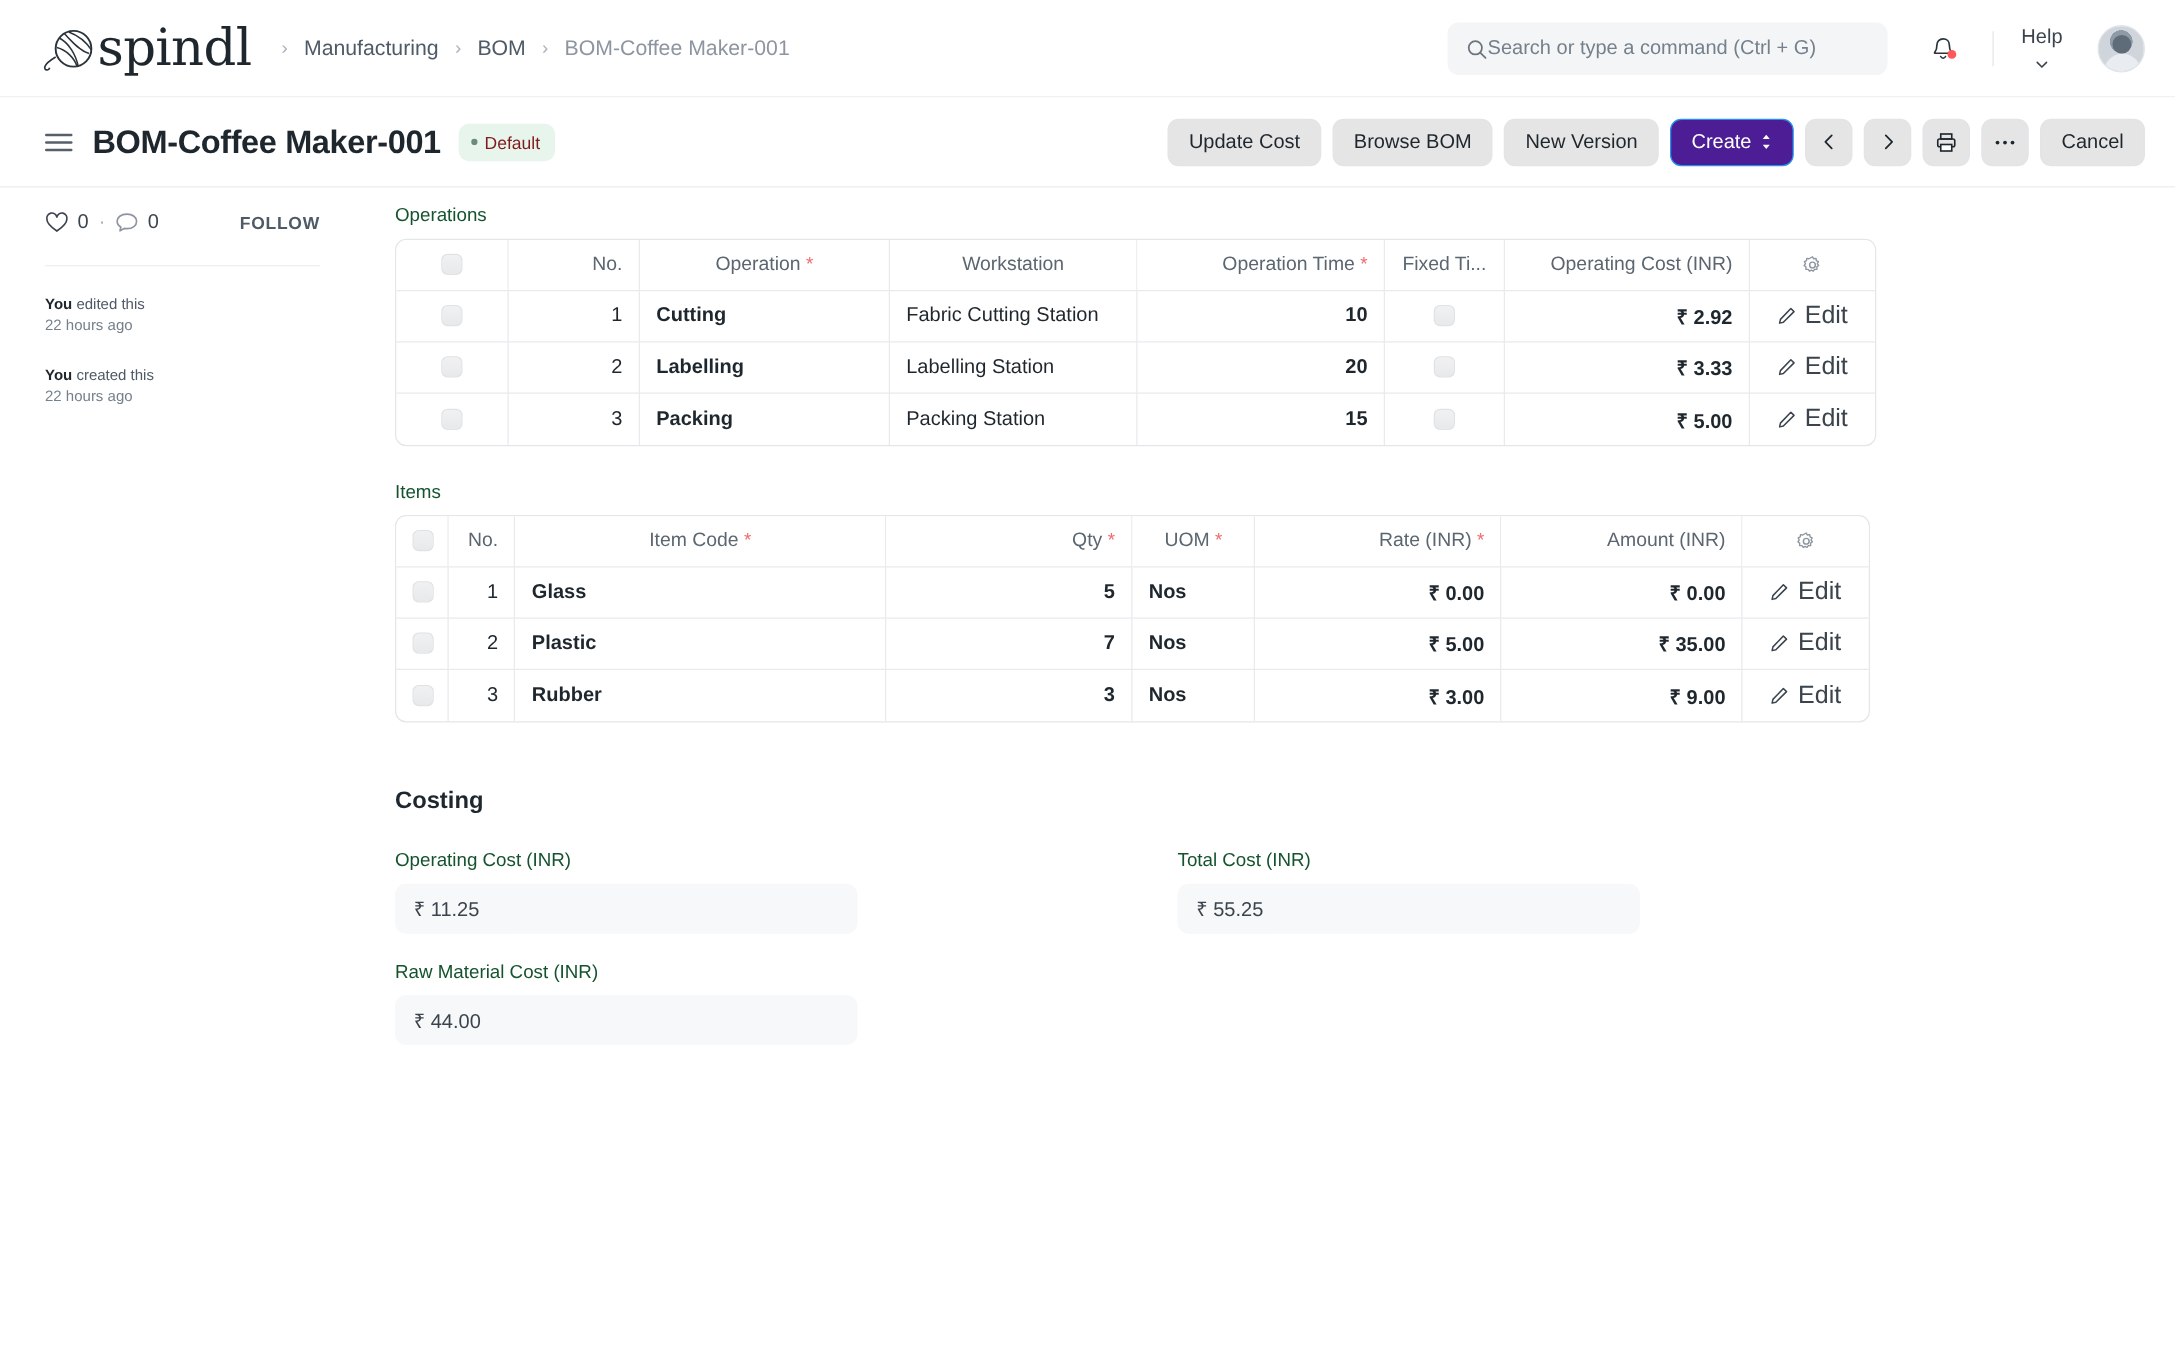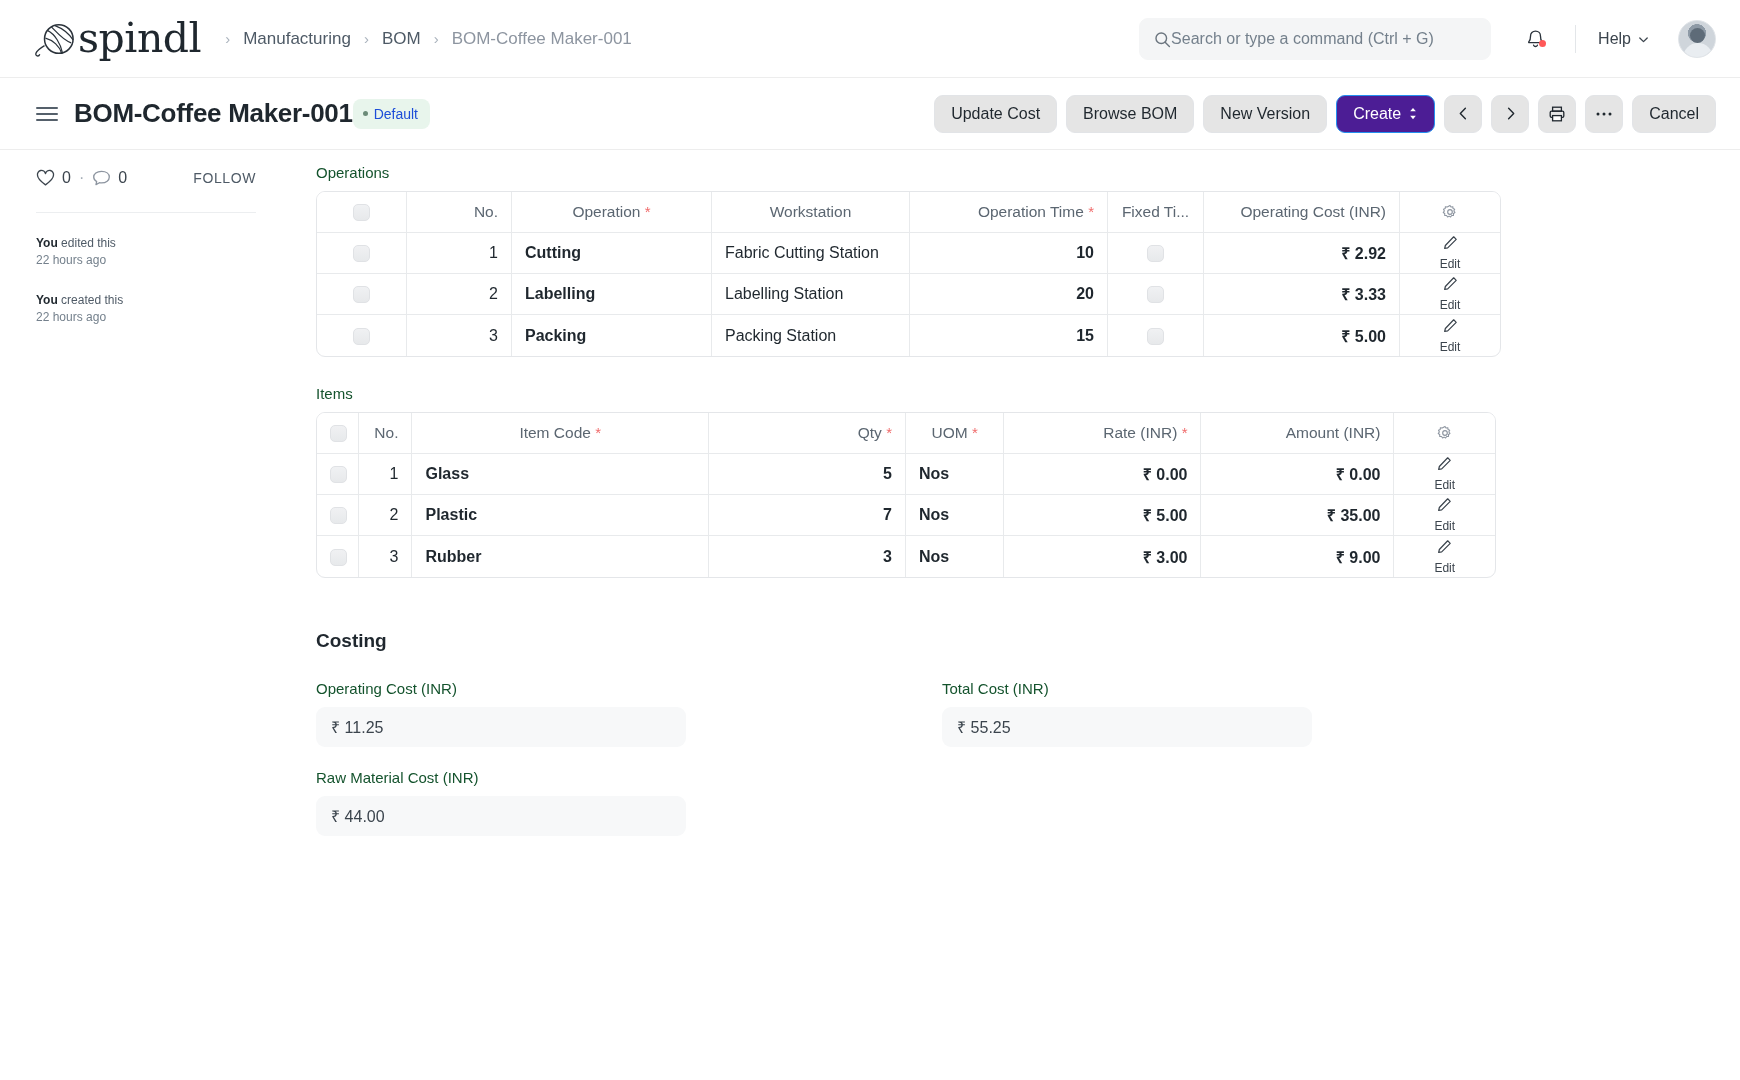--- a/index.html
+++ b/index.html
@@ -44,40 +44,40 @@
     display: flex; align-items: center; padding: 0 14px; 
     border: 1px solid #f4f5f6;
   }
   .searchbox .ph { font-size: 16px; color: #74808c; }
   .bell-wrap { width: 52px; display: flex; justify-content: center; align-items: center; position: relative; margin-left: 18px;}
   .bell-dot {
     position: absolute; width: 7px; height: 7px; border-radius: 50%;
     background: #ff5858; top: 12px; right: 15px;
   }
   .nav-divider { width: 1px; height: 28px; background: #e3e6e9; margin: 0 14px; }
-  .help { display: flex; align-items: center; gap: 6px; font-size: 16px; color: #3b444d; padding: 6px 8px; border-radius: 6px;}
+  .help { display: flex; align-items: center; gap: 6px; font-size: 16px; color: #3b444d; padding: 6px 8px; border-radius: 6px; flex-direction: column;}
   .avatar {
     width: 38px; height: 38px; border-radius: 50%; margin-left: 20px;
     background: radial-gradient(circle at 50% 34%, #8e9aa6 0 30%, #cfd5db 31% 100%);
     overflow: hidden; position: relative; border: 1px solid #e0e4e8;
   }
   .avatar .head { position:absolute; width:15px; height:15px; border-radius:50%; background:#5e6b78; left:11px; top:7px;}
   .avatar .body { position:absolute; width:30px; height:18px; border-radius:15px 15px 0 0; background:#e9edf1; left:4px; top:22px;}
 
   
   .pagehead {
     height: 72px; display: flex; align-items: center;
     padding: 0 24px 0 36px; border-bottom: 1px solid #ededed; background: #fff;
     position: relative;
   }
   .hamburger { display: flex; flex-direction: column; gap: 4px; width: 22px; cursor: pointer; }
   .hamburger i { display: block; height: 2px; background: #55606b; border-radius: 2px; }
   .doctitle { font-size: 26px; font-weight: 700; letter-spacing: -0.3px; margin-left: 16px; color:#1f272e;}
   .badge-default {
-    background: #e8f5ec; color: #1d4ed8;
+    margin-left: 14px; background: #e8f5ec; color: #7f1d1d;
     font-size: 14px; border-radius: 8px; padding: 7px 12px 7px 10px;
     display: inline-flex; align-items: center; gap: 6px;
   }
   .badge-default .dot { width: 5px; height: 5px; border-radius: 50%; background: #6b8b78; }
 
   .actions { position: absolute; right: 24px; display: flex; align-items: center; gap: 9px; }
   .btn {
     height: 38px; border: 1px solid #e2e4e7; background: #e5e5e5; border-radius: 9px;
     font-size: 16px; color: #1f272e; padding: 0 16px; cursor: pointer;
     display: inline-flex; align-items: center; justify-content: center; gap: 7px;
@@ -91,21 +91,21 @@
   .layout { display: flex; height: calc(1080px - 78px - 72px); }
   .sidebar {
     width: 292px; padding: 0 36px; background: #fff;
     border-right: 0px solid #eee;
   }
   .side-row {
     display: flex; align-items: center; height: 56px; font-size: 16px; color: #3b444d;
   }
   .side-row .likes { display: flex; align-items: center; gap: 7px; }
   .side-row .dotsep { color: #a6aeb7; margin: 0 8px; }
-  .follow { margin-left: auto; font-size: 14px; letter-spacing: 0.6px; color: #4e5a66; font-weight: 400; cursor: pointer;}
+  .follow { margin-left: auto; font-size: 14px; letter-spacing: 0.6px; color: #4e5a66; font-weight: 700; cursor: pointer;}
   .side-hr { height: 1px; background: #eceef0; margin: 6px 0 22px; }
   .act { margin-bottom: 22px; font-size: 12px; color: #4e5a66; line-height: 1.45; }
   .act b { color: #1f272e; font-weight: 700; }
   .act .when { color: #74808c; }
 
   .content { flex: 1; padding: 0 56px 0 0; overflow: hidden; }
   .section-wrap { max-width: 1180px; margin-left: 24px; }
 
   .field-label { font-size: 15px; color: #14532d; margin-bottom: 10px; }
   .section-title { font-size: 19px; font-weight: 700; color: #1f272e; }
@@ -131,21 +131,21 @@
   .num { text-align: right; font-weight: 700; }
   .th-r { text-align: right; }
   .cb {
     width: 17px; height: 17px; border-radius: 5px;
     background: linear-gradient(180deg,#f0f1f3,#e7e9eb);
     border: 1px solid #e0e2e5; display: inline-block; vertical-align: middle;
   }
   .cb-cell { text-align: center; }
   .gear { color: #8d95a0; font-size: 15px; }
   .edit-cell { text-align: center; color: #3b444d; }
-  .edit-btn { display: inline-flex; align-items: center; gap: 7px; font-size: 12px; cursor: pointer; flex-direction: column; }
+  .edit-btn { display: inline-flex; align-items: center; gap: 7px; font-size: 20px; cursor: pointer; }
 
   
   .cost-grid { display: flex; gap: 0; flex-wrap: wrap; }
   .cost-col { width: 50%; padding-right: 60px; margin-bottom: 22px; }
   .cost-col.right { padding-right: 0; padding-left: 36px; }
   .readonly {
     height: 40px; background: #f7f8f9; border-radius: 9px;
     display: flex; align-items: center; padding: 0 15px;
     font-size: 16px; color: #3b444d; width: 370px;
   }

